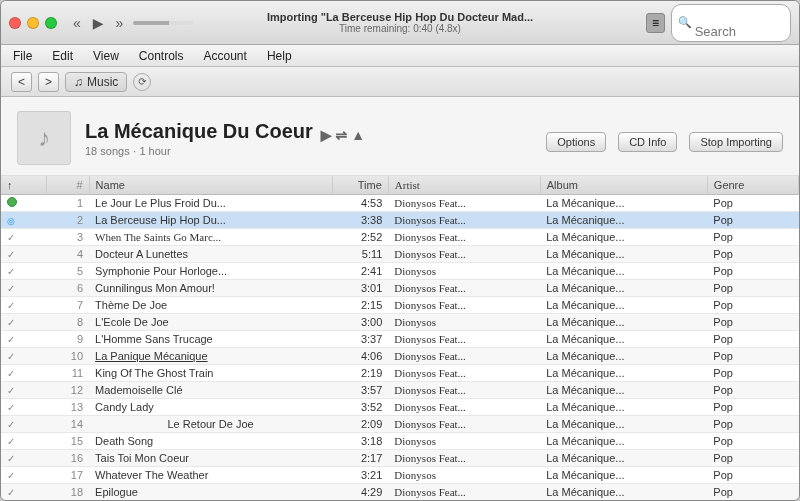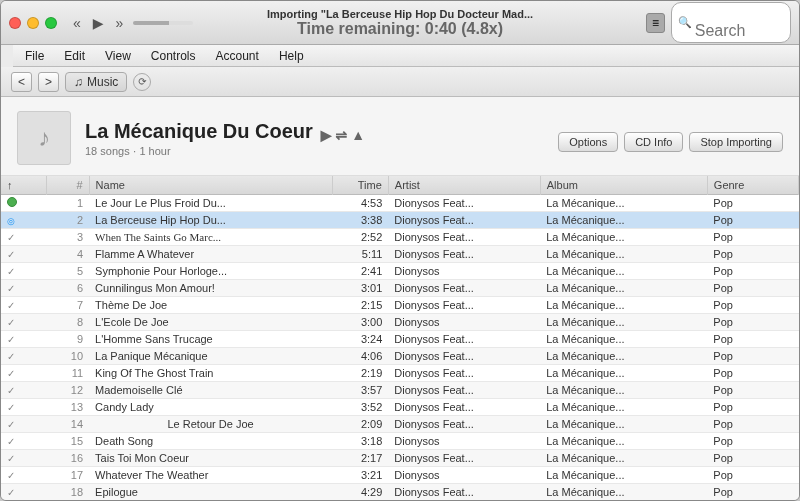--- a/index.html
+++ b/index.html
@@ -15,66 +15,66 @@
     .tb-close { background: #ff5f57; }
     .tb-min { background: #febc2e; }
     .tb-max { background: #28c840; }
 
     .transport { display: flex; align-items: center; gap: 4px; margin-left: 12px; }
     .transport-btn { background: none; border: none; cursor: pointer; font-size: 14px; color: #555; padding: 2px 4px; }
     .volume-slider { width: 60px; height: 4px; background: linear-gradient(to right, #aaa 60%, #ddd 60%); border-radius: 2px; margin: 0 6px; }
 
     .title-center { position: absolute; left: 50%; transform: translateX(-50%); text-align: center; }
     .title-main { font-size: 11px; font-weight: bold; color: #333; }
-    .title-sub { font-size: 16px; color: #666; font-weight: bold; }
+    .title-sub { font-size: 10px; color: #666; }
 
     .titlebar-right { margin-left: auto; display: flex; align-items: center; gap: 6px; }
     .list-btn { background: #aaa; border: 1px solid #888; border-radius: 3px; padding: 2px 5px; font-size: 12px; cursor: pointer; }
     .search-box { display: flex; align-items: center; background: #fff; border: 1px solid #aaa; border-radius: 10px; padding: 2px 6px; width: 120px; }
-    .search-box input { border: none; outline: none; font-size: 16px; background: transparent; width: 90px; margin-top: 17px; }
+    .search-box input { border: none; outline: none; font-size: 13px; background: transparent; width: 90px; margin-top: 17px; }
     .search-icon-char { color: #999; font-size: 11px; margin-right: 3px; }
 
     
-    .menubar { background: linear-gradient(to bottom, #f5f5f5, #e5e5e5); height: 22px; display: flex; align-items: center; padding: 0 8px; border-bottom: 1px solid #bbb; gap: 12px; margin-left: 12px; }
+    .menubar { background: linear-gradient(to bottom, #f5f5f5, #e5e5e5); height: 22px; display: flex; align-items: center; padding: 0 8px; border-bottom: 1px solid #bbb; gap: 12px; }
     .menu-item { font-size: 12px; color: #222; cursor: pointer; padding: 2px 4px; }
 
     
     .toolbar { background: linear-gradient(to bottom, #f0f0f0, #e0e0e0); height: 30px; display: flex; align-items: center; padding: 0 10px; border-bottom: 1px solid #bbb; gap: 6px; }
     .nav-btn { background: linear-gradient(to bottom, #fff, #e0e0e0); border: 1px solid #aaa; border-radius: 3px; padding: 2px 6px; font-size: 12px; cursor: pointer; color: #444; }
     .breadcrumb-box { display: flex; align-items: center; background: linear-gradient(to bottom, #e8e8e8, #d5d5d5); border: 1px solid #aaa; border-radius: 4px; padding: 2px 8px; font-size: 12px; color: #333; gap: 4px; }
     .refresh-btn { background: none; border: 1px solid #aaa; border-radius: 50%; width: 18px; height: 18px; display: flex; align-items: center; justify-content: center; cursor: pointer; font-size: 10px; color: #555; }
 
     
     .album-area { background: #f5f5f5; padding: 14px 16px 10px 16px; border-bottom: 1px solid #ddd; display: flex; flex-direction: column; gap: 4px; }
     .album-top { display: flex; align-items: center; gap: 14px; }
     .album-art { width: 54px; height: 54px; background: #e0e0e0; border: 1px solid #ccc; border-radius: 3px; display: flex; align-items: center; justify-content: center; color: #999; font-size: 24px; }
     .album-info { flex: 1; }
     .album-title { font-size: 20px; font-weight: bold; color: #222; display: flex; align-items: flex-end; gap: 8px; }
     .album-title-btns { display: flex; gap: 4px; align-items: center; }
     .title-ctrl-btn { font-size: 14px; color: #666; cursor: pointer; }
     .album-sub { font-size: 11px; color: #777; margin-top: 2px; }
-    .album-actions { margin-left: auto; display: flex; gap: 6px; align-items: flex-start; padding-top: 8px; }
+    .album-actions { margin-left: auto; display: flex; gap: 12px; align-items: flex-start; padding-top: 8px; }
     .action-btn { background: linear-gradient(to bottom, #fff, #ddd); border: 1px solid #aaa; border-radius: 4px; padding: 3px 10px; font-size: 11px; cursor: pointer; color: #333; }
     .action-btn-stop { background: linear-gradient(to bottom, #fff, #ddd); border: 1px solid #aaa; border-radius: 4px; padding: 3px 10px; font-size: 11px; cursor: pointer; color: #333; }
 
     
     .table-container { flex: 1; overflow-y: auto; background: #fff; }
     table { width: 100%; border-collapse: collapse; font-size: 11px; }
     thead tr { background: linear-gradient(to bottom, #e8e8e8, #d8d8d8); border-bottom: 1px solid #bbb; }
     thead th { padding: 3px 6px; text-align: left; font-weight: normal; color: #444; border-right: 1px solid #ccc; font-size: 11px; cursor: pointer; user-select: none; white-space: nowrap; }
     thead th:first-child { width: 30px; }
     tbody tr { border-bottom: 1px solid #e8e8e8; }
     tbody tr:nth-child(even) { background: #f7f7f7; }
     tbody tr.playing { background: #c8dff5; }
     tbody td { padding: 2px 6px; color: #333; white-space: nowrap; overflow: hidden; text-overflow: ellipsis; max-width: 0; }
     .col-num { width: 28px; text-align: right; color: #888; }
     .col-status { width: 20px; }
     .col-name { width: 160px; }
     .col-time { width: 36px; text-align: right; }
-    .col-artist { width: 100px; }
+    .col-artist { width: 100px; font-family: Liberation Serif, serif; }
     .col-album { width: 110px; }
     .col-genre { width: 60px; }
 
     .status-dot { display: inline-block; width: 10px; height: 10px; border-radius: 50%; }
     .status-green { background: #4CAF50; border: 1px solid #388E3C; }
     .wave-icon { color: #2196F3; font-size: 9px; }
     .check-icon { color: #888; font-size: 10px; }
   </style>
 </head>
 <body>
@@ -186,21 +186,21 @@
       <td class="col-num">3</td>
       <td class="col-name" style="overflow:hidden;text-overflow:ellipsis;max-width:160px;font-family:Liberation Serif, serif;">When The Saints Go Marc...</td>
       <td class="col-time">2:52</td>
       <td class="col-artist" style="overflow:hidden;text-overflow:ellipsis;max-width:100px;">Dionysos Feat...</td>
       <td class="col-album" style="overflow:hidden;text-overflow:ellipsis;max-width:110px;">La Mécanique...</td>
       <td class="col-genre">Pop</td>
     </tr>
           <tr>
       <td class="col-status"><span class="check-icon">✓</span></td>
       <td class="col-num">4</td>
-      <td class="col-name" style="overflow:hidden;text-overflow:ellipsis;max-width:160px;">Flamme A Whatever</td>
+      <td class="col-name" style="overflow:hidden;text-overflow:ellipsis;max-width:160px;">Docteur A Lunettes</td>
       <td class="col-time">5:11</td>
       <td class="col-artist" style="overflow:hidden;text-overflow:ellipsis;max-width:100px;">Dionysos Feat...</td>
       <td class="col-album" style="overflow:hidden;text-overflow:ellipsis;max-width:110px;">La Mécanique...</td>
       <td class="col-genre">Pop</td>
     </tr>
           <tr>
       <td class="col-status"><span class="check-icon">✓</span></td>
       <td class="col-num">5</td>
       <td class="col-name" style="overflow:hidden;text-overflow:ellipsis;max-width:160px;">Symphonie Pour Horloge...</td>
       <td class="col-time">2:41</td>
@@ -232,29 +232,29 @@
       <td class="col-name" style="overflow:hidden;text-overflow:ellipsis;max-width:160px;">L'Ecole De Joe</td>
       <td class="col-time">3:00</td>
       <td class="col-artist" style="overflow:hidden;text-overflow:ellipsis;max-width:100px;">Dionysos</td>
       <td class="col-album" style="overflow:hidden;text-overflow:ellipsis;max-width:110px;">La Mécanique...</td>
       <td class="col-genre">Pop</td>
     </tr>
           <tr>
       <td class="col-status"><span class="check-icon">✓</span></td>
       <td class="col-num">9</td>
       <td class="col-name" style="overflow:hidden;text-overflow:ellipsis;max-width:160px;">L'Homme Sans Trucage</td>
-      <td class="col-time">3:24</td>
+      <td class="col-time">3:37</td>
       <td class="col-artist" style="overflow:hidden;text-overflow:ellipsis;max-width:100px;">Dionysos Feat...</td>
       <td class="col-album" style="overflow:hidden;text-overflow:ellipsis;max-width:110px;">La Mécanique...</td>
       <td class="col-genre">Pop</td>
     </tr>
           <tr>
       <td class="col-status"><span class="check-icon">✓</span></td>
       <td class="col-num">10</td>
-      <td class="col-name" style="overflow:hidden;text-overflow:ellipsis;max-width:160px;">La Panique Mécanique</td>
+      <td class="col-name" style="overflow:hidden;text-overflow:ellipsis;max-width:160px;text-decoration:underline;">La Panique Mécanique</td>
       <td class="col-time">4:06</td>
       <td class="col-artist" style="overflow:hidden;text-overflow:ellipsis;max-width:100px;">Dionysos Feat...</td>
       <td class="col-album" style="overflow:hidden;text-overflow:ellipsis;max-width:110px;">La Mécanique...</td>
       <td class="col-genre">Pop</td>
     </tr>
           <tr>
       <td class="col-status"><span class="check-icon">✓</span></td>
       <td class="col-num">11</td>
       <td class="col-name" style="overflow:hidden;text-overflow:ellipsis;max-width:160px;">King Of The Ghost Train</td>
       <td class="col-time">2:19</td>

